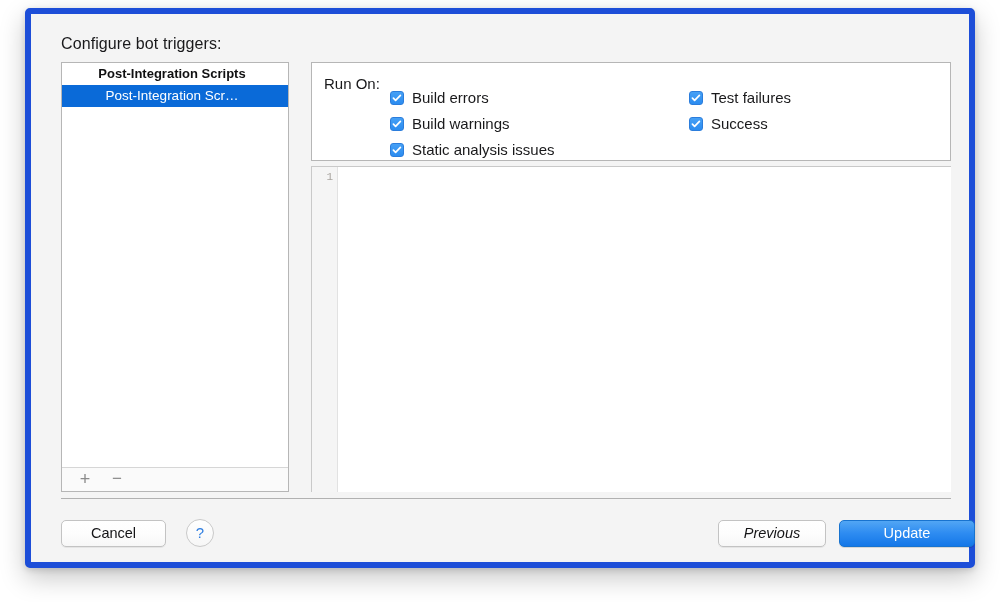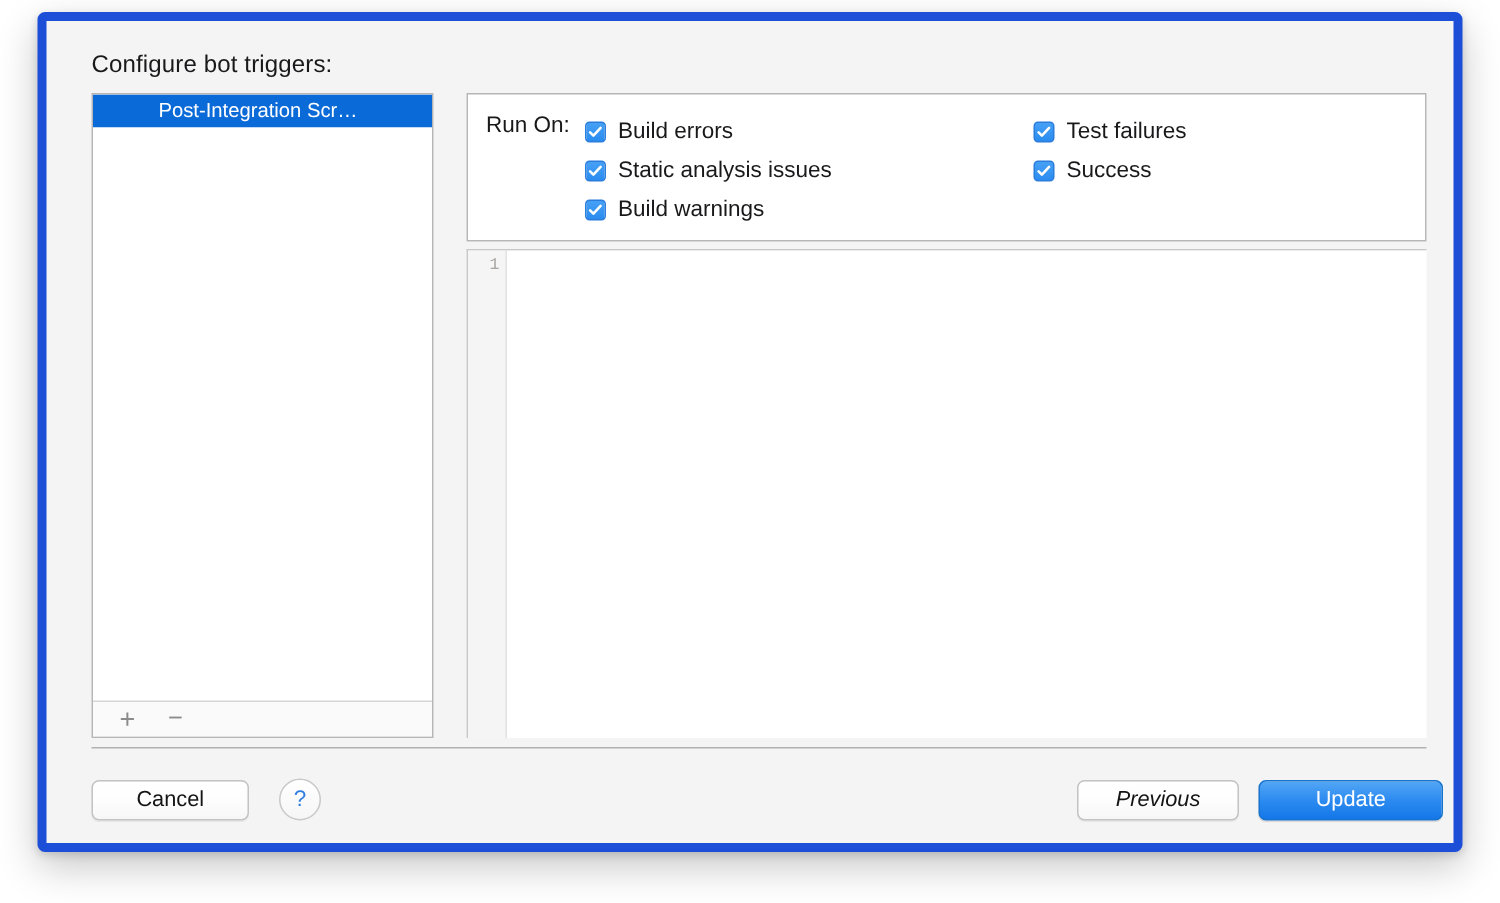--- a/index.html
+++ b/index.html
@@ -131,21 +131,21 @@
     position: absolute;
     left: 12px;
     top: 12px;
     font-size: 15px;
     color: #19191b;
     white-space: nowrap;
     text-align: center;
   }
   .check-col {
     position: absolute;
-    top: 12px;
+    top: 22px;
   }
   .col-left { left: 78px; }
   .col-right { left: 377px; }
 
   .check-item {
     display: flex;
     align-items: center;
     height: 26px;
     white-space: nowrap;
   }
@@ -254,21 +254,21 @@
     left: 687px;
     top: 506px;
     width: 108px;
     height: 27px;
     line-height: 25px;
     font-style: italic;
   }
   #update-btn {
     left: 808px;
     top: 506px;
-    width: 123px;
+    width: 136px;
     height: 27px;
     line-height: 25px;
   }
   .help-btn {
     position: absolute;
     left: 155px;
     top: 505px;
     width: 28px;
     height: 28px;
     border-radius: 50%;
@@ -287,20 +287,21 @@
 
 <div id="root">
 
   <div class="dialog">
 
     <div class="dialog-title">Configure bot triggers:</div>
 
     <div class="content-frame">
 
       <div class="list-panel">
+        <div class="list-header">Post-Integration Scripts</div>
         <div class="list-row">
           <span>Post-Integration Scr…</span>
         </div>
         <div class="list-body-fill"></div>
 
         <div class="list-footer">
           <div class="list-footer-btn btn-add">+</div>
           <div class="list-footer-btn btn-remove">−</div>
         </div>
       </div>
@@ -316,29 +317,29 @@
                 </svg>
             </span>
             <span class="check-label">Build errors</span>
           </div>
           <div class="check-item">
             <span class="checkbox">
               <svg width="10" height="10" viewBox="0 0 10 10">
                   <path d="M1.4 5.2 L3.6 7.4 L8.4 2.3" stroke="#ffffff" stroke-width="1.7" fill="none" stroke-linecap="round" stroke-linejoin="round"></path>
                 </svg>
             </span>
+            <span class="check-label">Build warnings</span>
+          </div>
+          <div class="check-item">
+            <span class="checkbox">
+              <svg width="10" height="10" viewBox="0 0 10 10">
+                  <path d="M1.4 5.2 L3.6 7.4 L8.4 2.3" stroke="#ffffff" stroke-width="1.7" fill="none" stroke-linecap="round" stroke-linejoin="round"></path>
+                </svg>
+            </span>
             <span class="check-label">Static analysis issues</span>
-          </div>
-          <div class="check-item">
-            <span class="checkbox">
-              <svg width="10" height="10" viewBox="0 0 10 10">
-                  <path d="M1.4 5.2 L3.6 7.4 L8.4 2.3" stroke="#ffffff" stroke-width="1.7" fill="none" stroke-linecap="round" stroke-linejoin="round"></path>
-                </svg>
-            </span>
-            <span class="check-label">Build warnings</span>
           </div>
         </div>
 
         <div class="check-col col-right">
           <div class="check-item">
             <span class="checkbox">
               <svg width="10" height="10" viewBox="0 0 10 10">
                   <path d="M1.4 5.2 L3.6 7.4 L8.4 2.3" stroke="#ffffff" stroke-width="1.7" fill="none" stroke-linecap="round" stroke-linejoin="round"></path>
                 </svg>
             </span>

